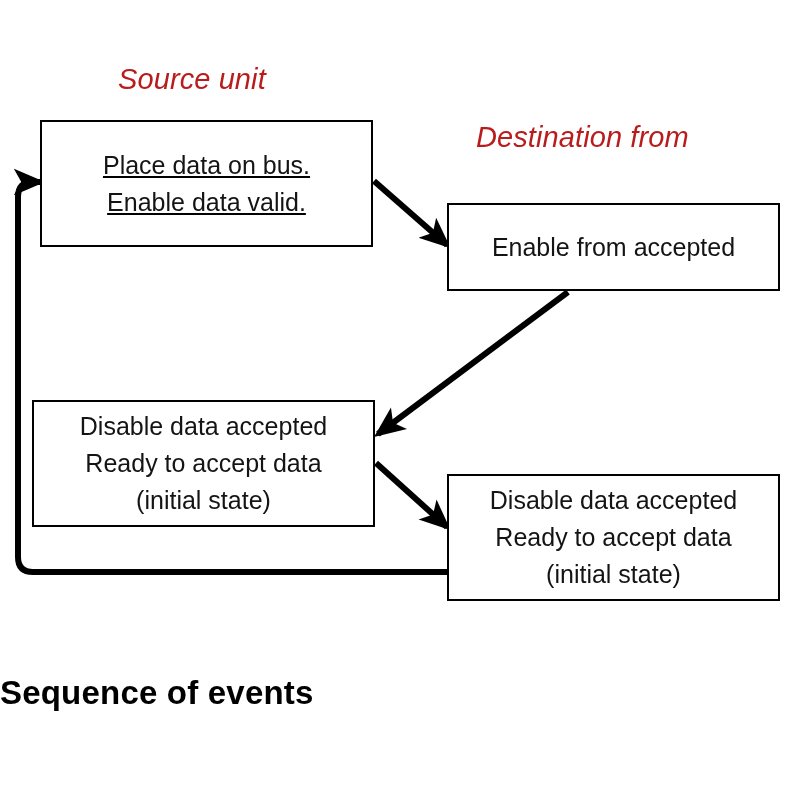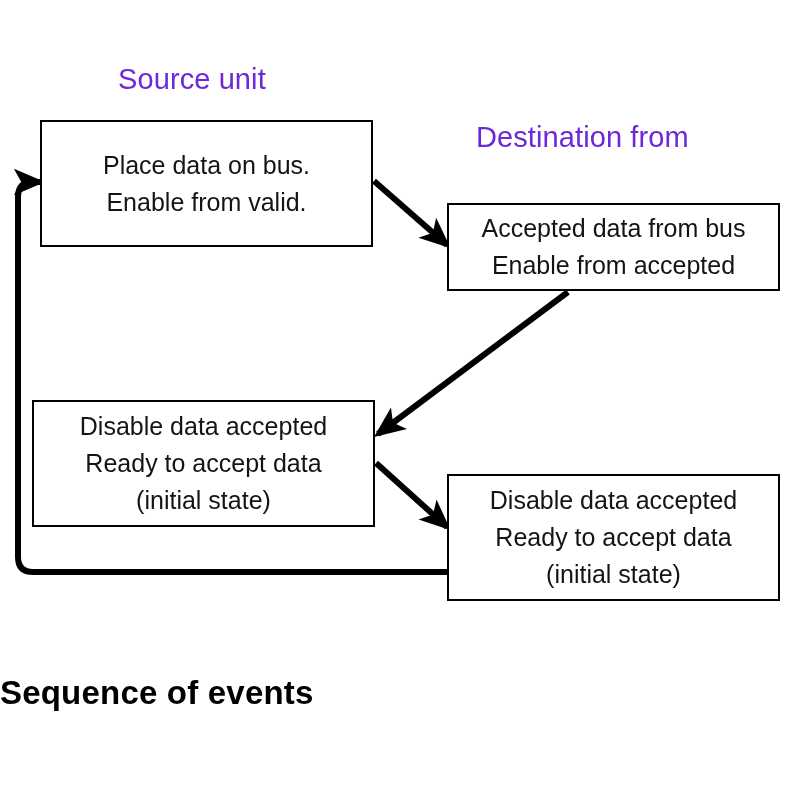--- a/index.html
+++ b/index.html
@@ -25,23 +25,24 @@
     top: 0;
     width: 800px;
     height: 800px;
     pointer-events: none;
   }
   .unit-label {
     position: absolute;
     font-size: 29px;
     line-height: 34px;
     font-weight: 400;
-    color: #6d28d9;
+    color: #b91c1c;
     white-space: nowrap;
     letter-spacing: 0.1px;
+    font-style: italic;
   }
   #label-source   { left: 118px; top: 62px; }
   #label-dest     { left: 476px; top: 120px; }
 
   .node {
     position: absolute;
     box-sizing: border-box;
     border: 2px solid #000000;
     background: #ffffff;
     display: flex;
@@ -50,21 +51,21 @@
     justify-content: center;
     text-align: center;
   }
   .node .line {
     font-size: 25px;
     line-height: 37px;
     color: #141414;
     white-space: nowrap;
   }
 
-  #node-source-place  { left: 40px;  top: 120px; width: 333px; height: 127px; }
+  #node-source-place  { left: 40px;  top: 120px; width: 333px; height: 127px; text-decoration: underline; }
   #node-dest-accept   { left: 447px; top: 203px; width: 333px; height: 88px;  }
   #node-source-idle   { left: 32px;  top: 400px; width: 343px; height: 127px; }
   #node-dest-idle     { left: 447px; top: 474px; width: 333px; height: 127px; }
 
   #caption {
     position: absolute;
     left: 0;
     top: 673px;
     width: 800px;
     font-size: 33px;
@@ -94,25 +95,24 @@
 
     <path d="M 447 572 L 33 572 Q 18 572 18 557 L 18 197 Q 18 182 33 182 L 40 182" fill="none" stroke="#000000" stroke-width="6" stroke-linecap="butt" marker-end="url(#arrowhead)"></path>
   </svg>
 
   <div class="unit-label" id="label-source">Source unit</div>
 
   <div class="unit-label" id="label-dest">Destination from</div>
 
   <div class="node" id="node-source-place">
     <div class="line">Place data on bus.</div>
-    <div class="line">Enable from valid.</div>
+    <div class="line">Enable data valid.</div>
   </div>
 
   <div class="node" id="node-dest-accept">
-    <div class="line">Accepted data from bus</div>
     <div class="line">Enable from accepted</div>
   </div>
 
   <div class="node" id="node-source-idle">
     <div class="line">Disable data accepted</div>
     <div class="line">Ready to accept data</div>
     <div class="line">(initial state)</div>
   </div>
 
   <div class="node" id="node-dest-idle">

